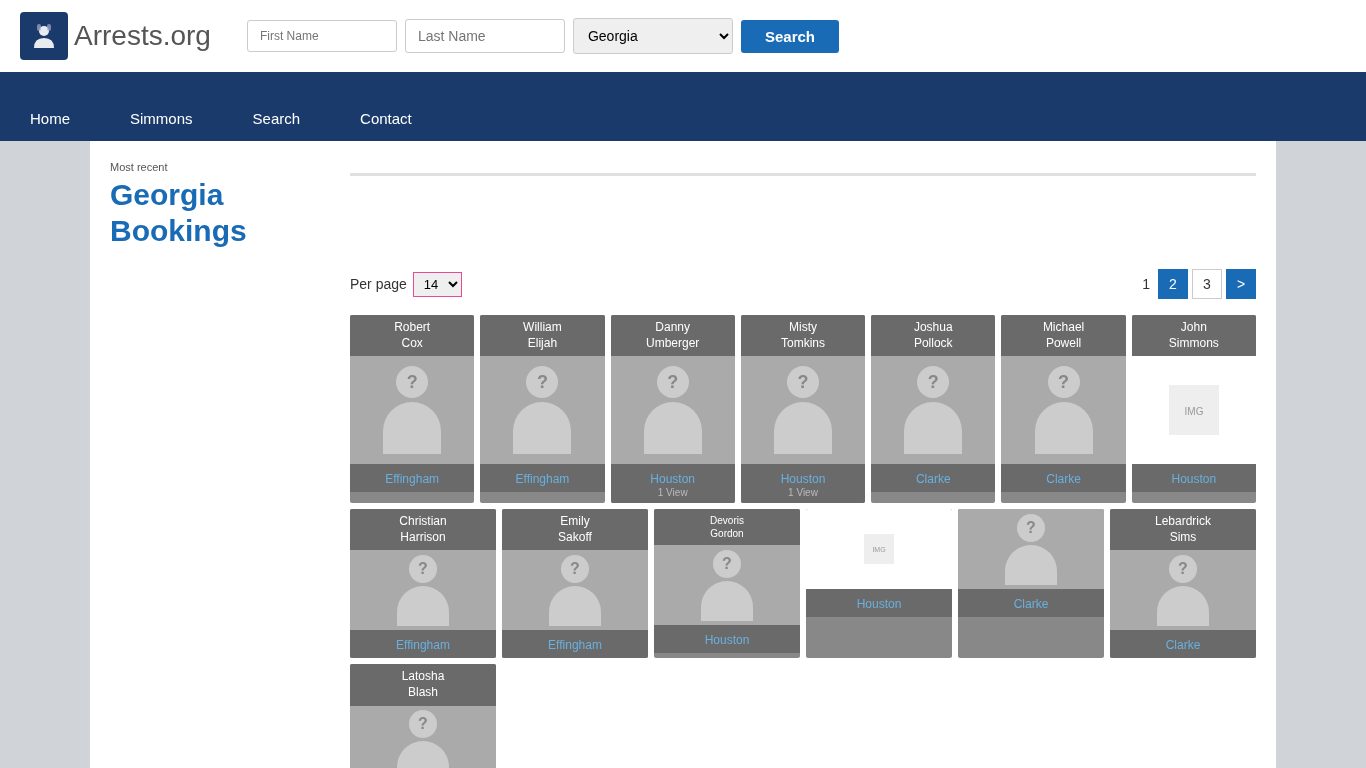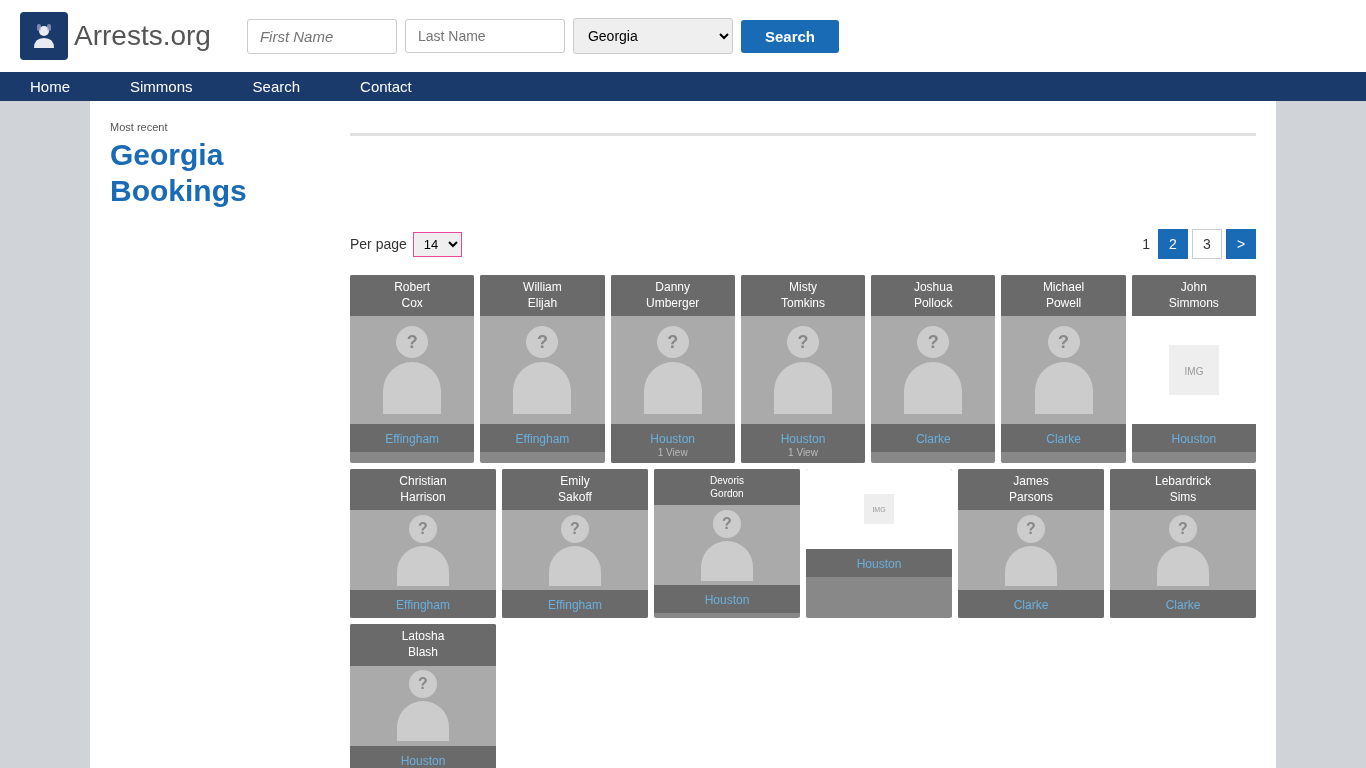--- a/index.html
+++ b/index.html
@@ -72,25 +72,26 @@
       cursor: pointer;
     }
 
     
     #nav {
       background: #1a3a6b;
       display: flex;
       align-items: center;
     }
     .nav-item {
-      padding: 6px 30px;
+      padding: 14px 30px;
       color: white;
       font-size: 15px;
       cursor: pointer;
       text-decoration: none;
+      margin-top: 24px;
     }
 
     
     #main-wrapper {
       background: #fff;
       margin: 0 auto;
       width: 1186px;
       min-height: 600px;
     }
 
@@ -232,21 +233,21 @@
         <rect x="9" y="4" width="4" height="7" rx="2" fill="#aac" opacity="0.7"></rect>
         <rect x="19" y="4" width="4" height="7" rx="2" fill="#aac" opacity="0.7"></rect>
       </svg>
     </div>
     <div id="logo-text">
       <span>Arrests</span><span style="color:#555;font-weight:normal;">.org</span>
     </div>
   </a>
 
   <div id="search-bar">
-    <input type="text" style="width: 150px; padding: 8px 12px; border: 1px solid rgb(204, 204, 204); border-radius: 3px; font-size: 15px; font-style: italic;" placeholder="First Name">
+    <input type="text" style="width: 150px; padding: 8px 12px; border: 1px solid rgb(204, 204, 204); border-radius: 3px; font-size: 12px;" placeholder="First Name">
     <input type="text" style="width: 160px; padding: 8px 12px; border: 1px solid rgb(204, 204, 204); border-radius: 3px; font-size: 14px;" placeholder="Last Name">
     <select style="padding:8px 10px;border:1px solid #ccc;border-radius:3px;font-size:14px;width:160px;">
       <option>Georgia</option>
       <option>Alabama</option>
       <option>Florida</option>
       <option>Tennessee</option>
     </select>
     <button id="search-btn">Search</button>
   </div>
 </div>
@@ -395,21 +396,20 @@
           <div class="card-photo-img" style="width:100%;height:80px;background:#fff;display:flex;align-items:center;justify-content:center;">
             <svg width="30" height="30" viewBox="0 0 30 30">
               <rect width="30" height="30" fill="#eee"></rect>
               <text x="15" y="18" text-anchor="middle" font-size="7" fill="#999">IMG</text>
             </svg>
           </div>
           <div class="card-county" style="background:#6a6a6a;padding:5px 4px;text-align:center;"><a href="#" style="color:#6ab0de;font-size:12px;text-decoration:none;">Houston</a></div>
         </div>
 
         <div class="booking-card" style="background:#888;cursor:pointer;overflow:hidden;border-radius:2px;">
-          <div class="card-name" style="background:#6a6a6a;color:white;font-size:12px;text-align:center;padding:5px 4px;min-height:36px;display:flex;align-items:center;justify-content:center;">James<br>Parsons</div>
           <div class="card-photo" style="width:100%;height:80px;background:#aaa;display:flex;align-items:center;justify-content:center;flex-direction:column;">
             <div style="width:28px;height:28px;border-radius:50%;background:#ccc;display:flex;align-items:center;justify-content:center;font-size:16px;font-weight:bold;color:#888;margin-bottom:3px;">?</div>
             <div style="width:52px;height:40px;background:#ccc;border-radius:26px 26px 0 0;"></div>
           </div>
           <div class="card-county" style="background:#6a6a6a;padding:5px 4px;text-align:center;"><a href="#" style="color:#6ab0de;font-size:12px;text-decoration:none;">Clarke</a></div>
         </div>
 
         <div class="booking-card" style="background:#888;cursor:pointer;overflow:hidden;border-radius:2px;">
           <div class="card-name" style="background:#6a6a6a;color:white;font-size:12px;text-align:center;padding:5px 1px;min-height:36px;display:flex;align-items:center;justify-content:center;">Lebardrick<br>Sims</div>
           <div class="card-photo" style="width:100%;height:80px;background:#aaa;display:flex;align-items:center;justify-content:center;flex-direction:column;">

